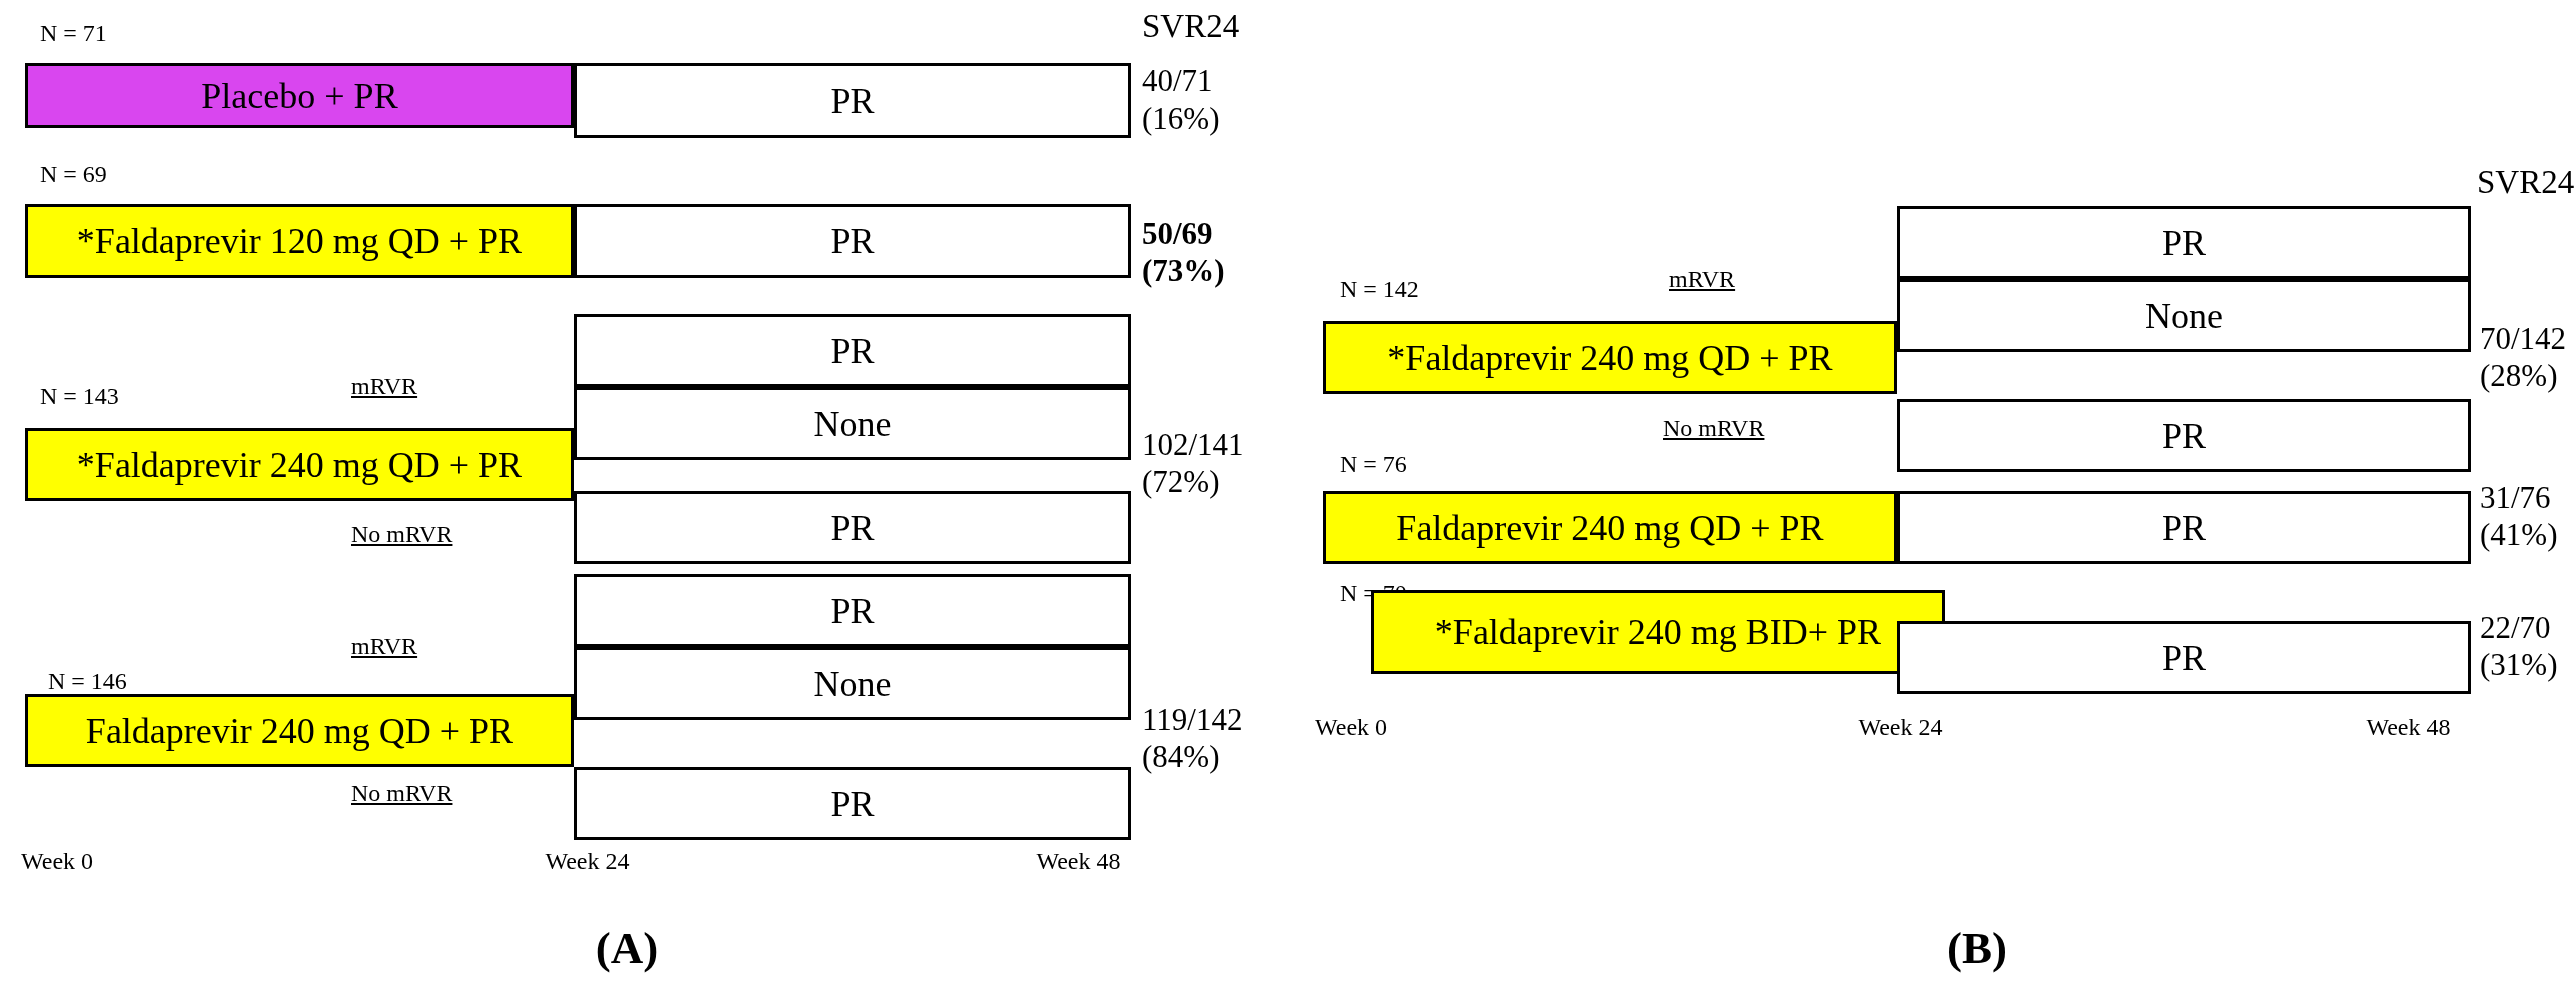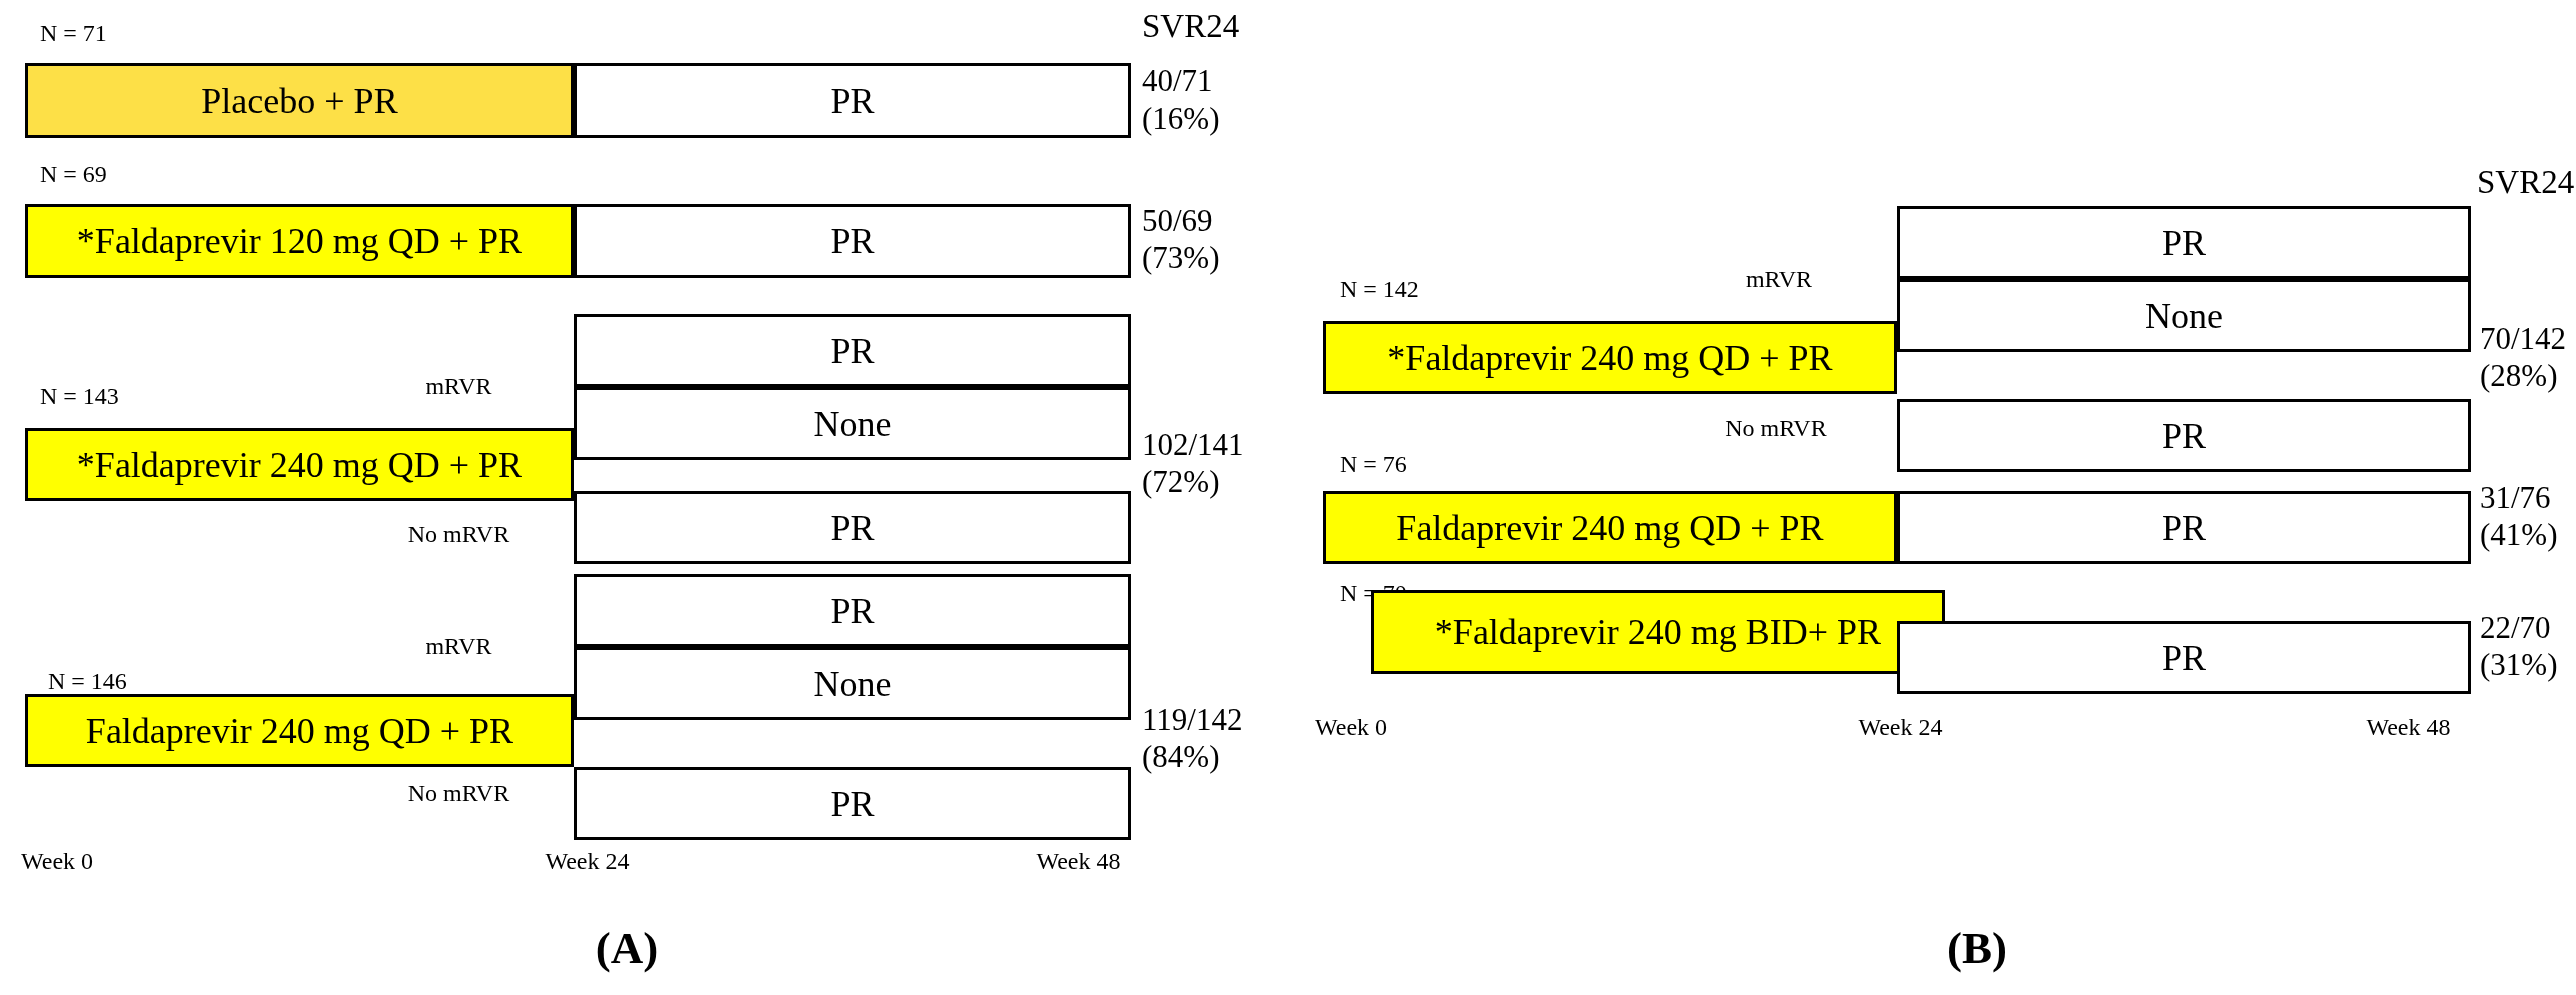--- a/index.html
+++ b/index.html
@@ -21,21 +21,21 @@
     align-items:center;
     justify-content:center;
     font-size:36px;
     white-space:nowrap;
   }
   .lbl {
     position:absolute;
     font-size:24px;
     white-space:nowrap;
   }
-  .right  { text-align:center; }
+  .right  { text-align:left;text-decoration:underline; }
   .center { text-align:center; }
   .result {
     position:absolute;
     font-size:31px;
     line-height:1.18;
     display:flex;
     flex-direction:column;
     justify-content:space-between;
     white-space:nowrap;
   }
@@ -53,32 +53,32 @@
 
 <div class="figure">
 
   
   <div class="panel">
 
     <div class="svr" style="left:1142px; top:7.5px;">SVR24</div>
 
     
     <div class="lbl" style="left:40px; top:20px;">N = 71</div>
-    <div class="box" style="left: 25px; top: 63px; width: 549px; height: 75px; background-color: #fde047;">Placebo + PR</div>
+    <div class="box" style="left: 25px; top: 63px; width: 549px; height: 65px; background-color: #d946ef;">Placebo + PR</div>
     <div class="box" style="left: 574px; top: 63px; width: 557px; height: 75px; background-color: rgb(255, 255, 255);">PR</div>
     <div class="result" style="left:1142px; top:63px; height:75px;">
       <span>40/71</span>
       <span>(16%)</span>
     </div>
 
     
     <div class="lbl" style="left:40px; top:161px;">N = 69</div>
     <div class="box" style="left: 25px; top: 204px; width: 549px; height: 74px; background-color: rgb(255, 255, 0);">*Faldaprevir 120 mg QD + PR</div>
     <div class="box" style="left: 574px; top: 204px; width: 557px; height: 74px; background-color: rgb(255, 255, 255);">PR</div>
-    <div class="result" style="left:1142px; top:203px; height:74px;">
+    <div class="result" style="left:1142px; top:216px; height:74px;font-weight:bold;">
       <span>50/69</span>
       <span>(73%)</span>
     </div>
 
     
     <div class="box" style="left: 574px; top: 314px; width: 557px; height: 73px; background-color: rgb(255, 255, 255);">PR</div>
     <div class="box" style="left: 574px; top: 387px; width: 557px; height: 73px; background-color: rgb(255, 255, 255);">None</div>
     <div class="lbl right" style="left:351px; top:373px; width:215px;">mRVR</div>
     <div class="lbl" style="left:40px; top:383px;">N = 143</div>
     <div class="box" style="left: 25px; top: 428px; width: 549px; height: 73px; background-color: rgb(255, 255, 0);">*Faldaprevir 240 mg QD + PR</div>

